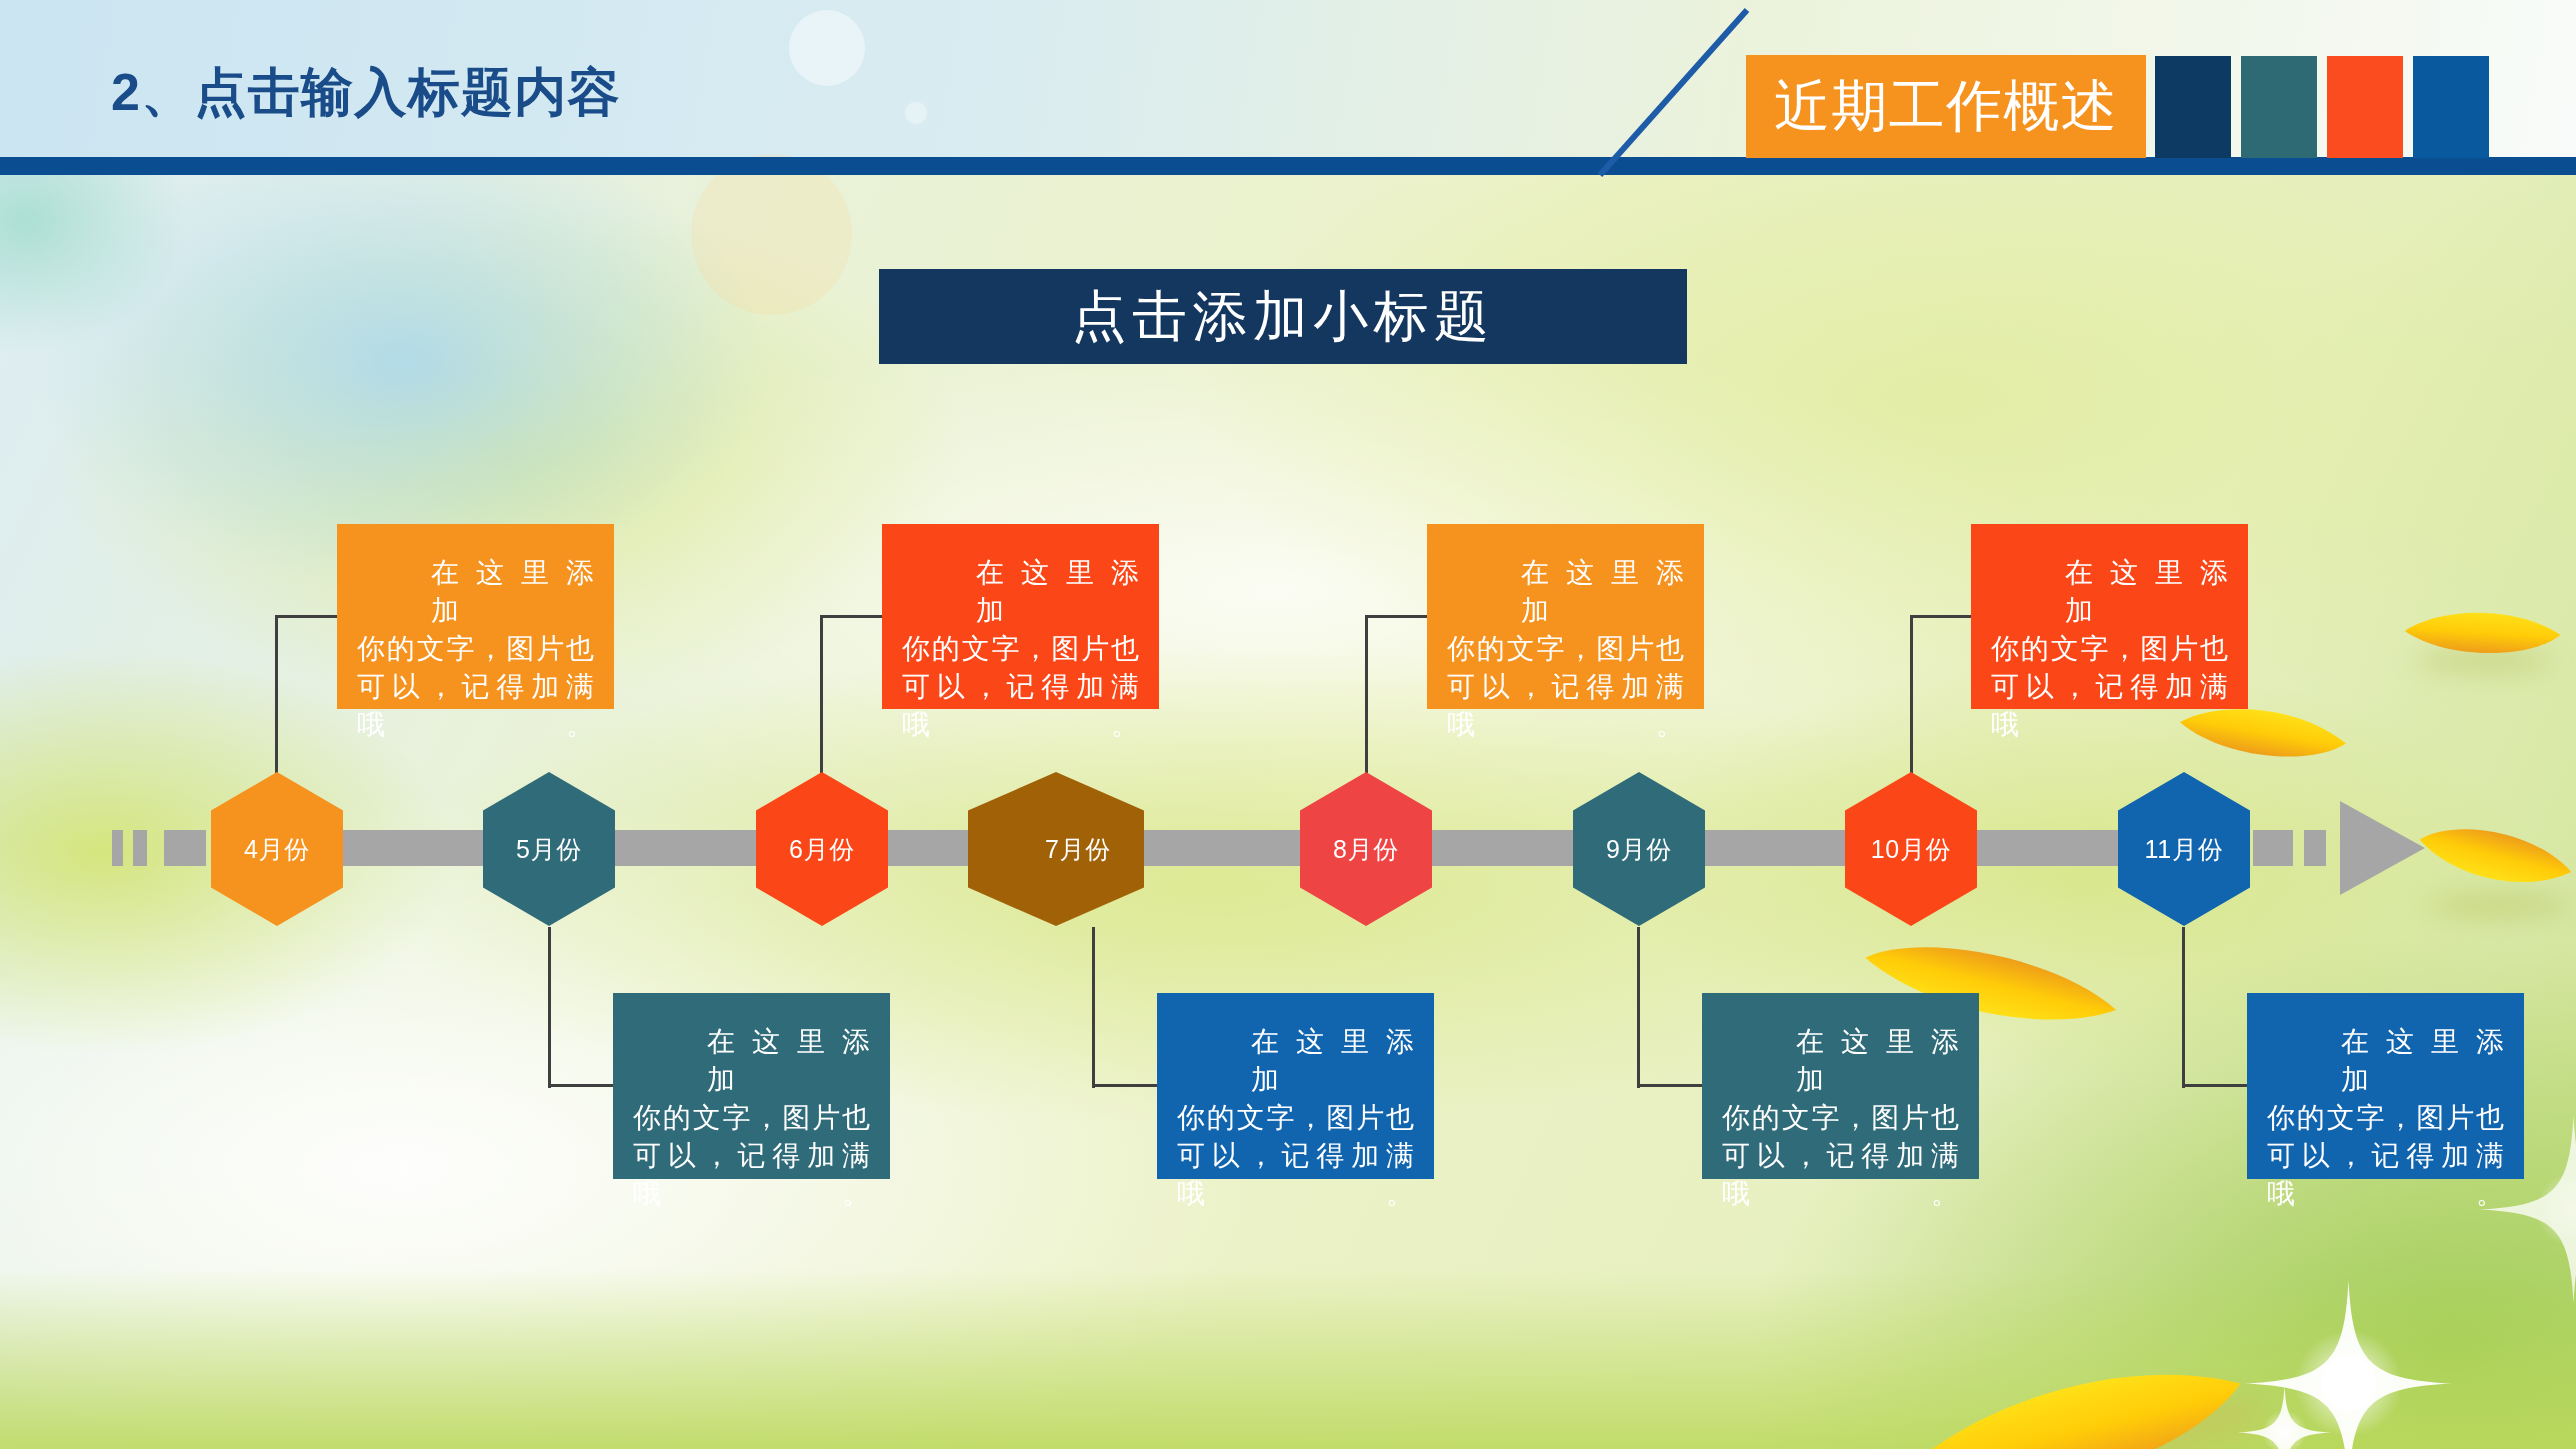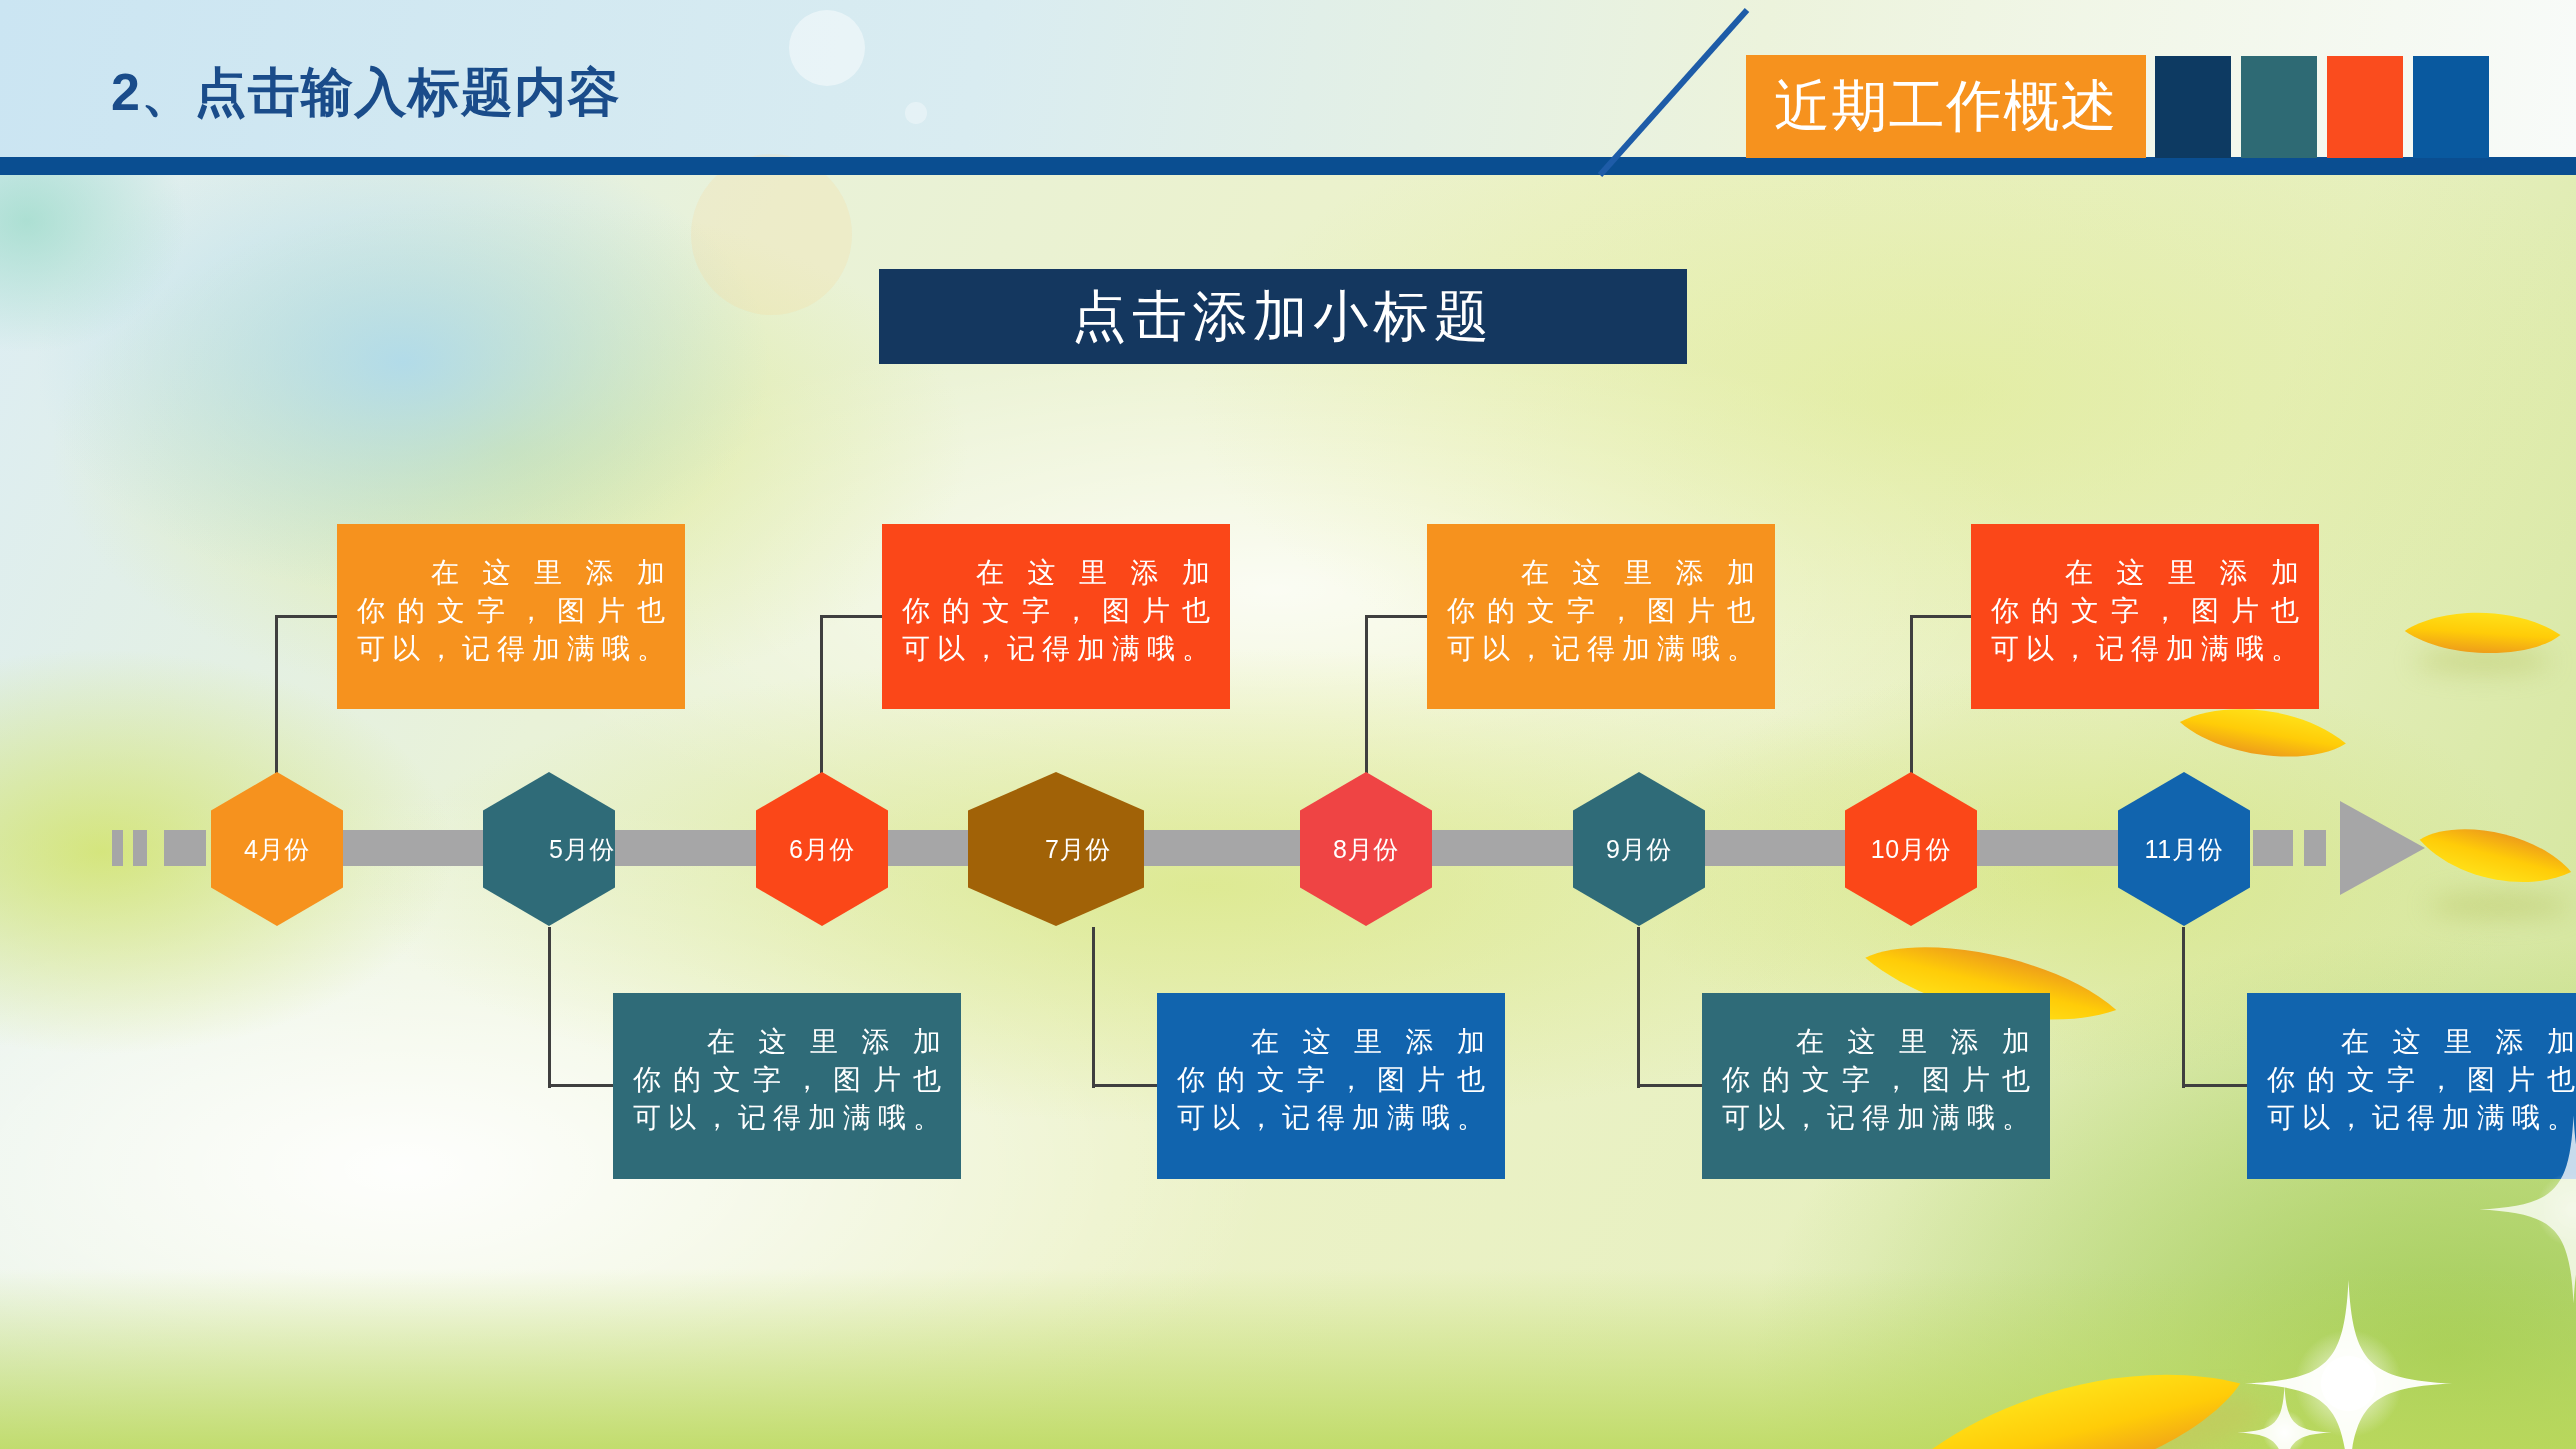--- a/index.html
+++ b/index.html
@@ -44,21 +44,21 @@
   .tbar{left:216px;top:830px;width:2033px;height:36px;}
   .arrowhead{position:absolute;left:2340px;top:801px;width:85px;height:94px;z-index:2;
     clip-path:polygon(0 0,100% 50%,0 100%);}
   .vline,.hline{position:absolute;background:#3F3F3F;z-index:2;}
   .hex{position:absolute;top:772px;width:132px;height:154px;z-index:3;
     clip-path:polygon(50% 0,100% 25%,100% 75%,50% 100%,0 75%,0 25%);
     display:flex;align-items:center;justify-content:center;}
   .hex span{color:#fff;font-size:25px;letter-spacing:0.7px;}
 
   
-  .callout{position:absolute;width:348px;z-index:3;color:#fff;box-sizing:border-box;
+  .callout{position:absolute;width:277px;z-index:3;color:#fff;box-sizing:border-box;
     padding:29.5px 20px 0 20px;font-size:28px;line-height:38px;}
   .co-above{top:524px;height:185px;}
   .co-below{top:993px;height:186px;}
   .callout .ln{text-align:justify;text-align-last:justify;}
   .callout .ln.first{padding-left:74px;}
 
   
   .petal{position:absolute;overflow:visible;}
   .soft-shadow{position:absolute;border-radius:50%;filter:blur(12px);}
   .sparkle{position:absolute;}
@@ -130,21 +130,21 @@
   <div class="vline" style="left:1092px;top:927px;width:3.4px;height:161px;"></div>
   <div class="hline" style="left:1092px;top:1084px;width:66px;height:3.4px;"></div>
   <div class="vline" style="left:1637px;top:927px;width:3.4px;height:161px;"></div>
   <div class="hline" style="left:1637px;top:1084px;width:66px;height:3.4px;"></div>
   <div class="vline" style="left:2182px;top:927px;width:3.4px;height:161px;"></div>
   <div class="hline" style="left:2182px;top:1084px;width:66px;height:3.4px;"></div>
 
   <div class="hex" style="left: 211px; background-color: rgb(246, 146, 30);">
       <span>4月份</span>
     </div>
-  <div class="hex" style="left: 483px; background-color: rgb(47, 107, 120); justify-content: flex-end;">
+  <div class="hex" style="left: 483px; background-color: rgb(47, 107, 120);">
       <span>5月份</span>
     </div>
   <div class="hex" style="left: 756px; background-color: rgb(251, 71, 24); text-align: center;">
       <span>6月份</span>
     </div>
   <div class="hex" style="left: 968px; background-color: #a16207; padding-left: 44px;">
       <span>7月份</span>
     </div>
   <div class="hex" style="left: 1300px; background-color: #ef4444;">
       <span>8月份</span>

